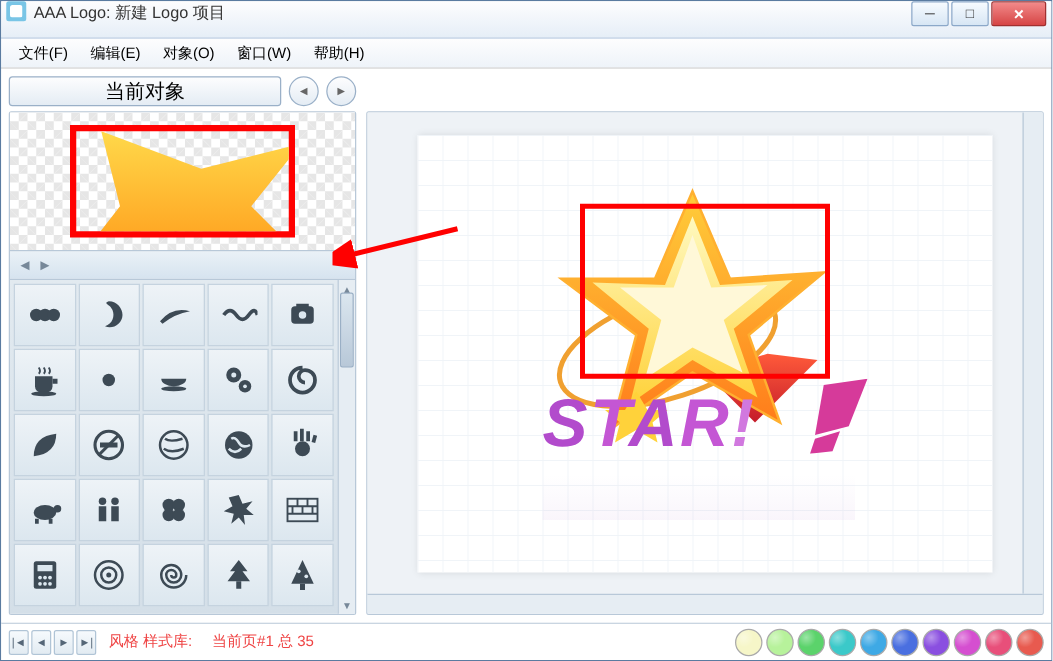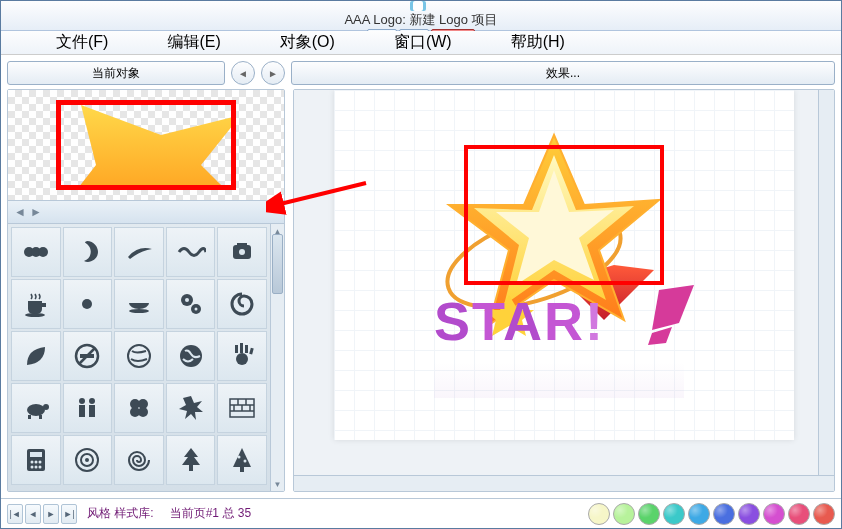--- a/index.html
+++ b/index.html
@@ -1,34 +1,34 @@
 <!DOCTYPE html>
 <html><head>
 <meta charset="utf-8">
 <style>
 * { box-sizing: border-box; margin: 0; padding: 0; }
 body { font-family: "Microsoft YaHei", Tahoma, sans-serif; font-size: 12px; background: #fff; }
 
 .window { width: 842px; height: 529px; border: 1px solid #5a7ba0; background: #fff; display: flex; flex-direction: column; }
 
-.titlebar { height: 30px; background: linear-gradient(#fdfdfe,#e6eef7); display: flex; align-items: center; padding: 0 4px; border-bottom: 1px solid #b0c4de; flex-direction: column; }
+.titlebar { height: 30px; background: linear-gradient(#fdfdfe,#e6eef7); display: flex; padding: 0 4px; border-bottom: 1px solid #b0c4de; }
 .titlebar-icon { width: 16px; height: 16px; background: #79c5e6; border-radius: 2px; margin-right: 6px; display:flex;align-items:center;justify-content:center; }
 .titlebar-title { flex: 1; color: #333; font-size: 13px; }
 .win-btns { display: flex; gap: 2px; }
 .win-btn { width: 30px; height: 20px; border: 1px solid #8ba8c9; background: linear-gradient(#f7fbff,#d7e6f4); border-radius: 2px; display: flex; align-items: center; justify-content: center; font-size: 11px; color: #333; cursor: pointer; }
 .win-close { background: linear-gradient(#f28a8a,#d64545); color: #fff; border-color: #a03030; width: 44px; font-size:14px;font-weight:bold; }
 
 .menubar { height: 24px; background: linear-gradient(#fdfdfe,#eef3f9); display: flex; align-items: center; padding: 0 6px; border-bottom: 1px solid #ccc; gap: 2px; }
-.menu-item { padding: 2px 8px; cursor: pointer; font-size:16px;margin-left:41px; }
+.menu-item { padding: 2px 8px; cursor: pointer; font-size:12px; }
 
 .content { flex: 1; display: flex; flex-direction: column; padding: 6px; gap: 4px; background: #fff; position: relative;}
 
 .toolbar-row { display: flex; gap: 6px; align-items: center; }
 .left-toolbar { width: 278px; display:flex; gap:6px; align-items:center; }
-.btn { height: 24px; border: 1px solid #9ab0c8; background: linear-gradient(#fdfdfe,#e4ecf4); border-radius: 3px; font-size: 12px; padding: 0 8px; cursor: pointer; display:flex;align-items:center;justify-content:center; }
+.btn { height: 24px; border: 1px solid #9ab0c8; background: linear-gradient(#fdfdfe,#e4ecf4); border-radius: 3px; font-size: 16px; padding: 0 8px; cursor: pointer; display:flex;align-items:center;justify-content:center; }
 .btn-wide { flex:1; }
 .round-btn { width:24px; height:24px; border-radius:50%; border:1px solid #9ab0c8; background: linear-gradient(#fdfdfe,#e4ecf4); cursor:pointer; display:flex;align-items:center;justify-content:center; font-size:10px; color:#666;}
 .right-toolbar { flex:1; display:flex; gap:6px; }
 .tool-btn { flex:1; height:24px; border:1px solid #9ab0c8; background: linear-gradient(#fdfdfe,#e4ecf4); border-radius:3px; font-size:12px; cursor:pointer; }
 
 .main-area { flex:1; display:flex; gap:8px; min-height:0; }
 
 .left-panel { width:278px; display:flex; flex-direction:column; border:1px solid #b8c8d8; border-radius:2px; }
 .preview {
   height:110px;
@@ -51,21 +51,21 @@
 .icon-grid-wrap { flex:1; display:flex; min-height:0; }
 .icon-grid { flex:1; overflow:auto; background:linear-gradient(#e2eaf0,#d4dfe8); padding:2px;}
 .icon-grid-scroll { width:14px; background:#e6edf3; border-left:1px solid #b8c8d8; position:relative;}
 .scroll-thumb {position:absolute; top:10px; left:1px; right:1px; height:60px; background: linear-gradient(#dbe6ef,#b8c8d8); border:1px solid #9aafc5; border-radius:2px;}
 .scroll-arrow {position:absolute; left:0;right:0; height:14px; display:flex;align-items:center;justify-content:center; color:#789; font-size:8px; cursor:pointer;}
 .icon-row { display:flex; }
 .icon-cell { width:50px; height:50px; border:1px solid #c5d3df; margin:1px; background:linear-gradient(#eef3f7,#dce7ef); display:flex; align-items:center; justify-content:center; cursor:pointer; }
 .icon-cell svg { width:30px; height:30px; fill:#3d4a55; }
 
 .canvas-panel { flex:1; border:1px solid #b8c8d8; border-radius:2px; display:flex; flex-direction:column; position:relative;}
-.canvas-scroll-area { flex:1; background:#eef2f6; display:flex; justify-content:center; position:relative; overflow:hidden;}
+.canvas-scroll-area { flex:1; background:#eef2f6; display:flex; align-items:center; justify-content:center; position:relative; overflow:hidden;font-style:italic;}
 .canvas {
   width:460px; height:350px; background:#fff;
   background-image: linear-gradient(#f0f4f8 1px, transparent 1px), linear-gradient(90deg,#f0f4f8 1px, transparent 1px);
   background-size: 20px 20px;
   box-shadow: 0 0 6px rgba(0,0,0,0.1);
   position:relative;
 }
 .logo-box { position:absolute; left:130px; top:55px; width:200px; height:140px; border:4px solid #ff0000; }
 .star-svg { position:absolute; left:90px; top:30px; width:270px; height:230px; }
 .logo-text { position:absolute; left:100px; top:200px; font-family: Impact, "Arial Black", sans-serif; font-size:54px; letter-spacing:2px; font-weight:bold;}
@@ -76,21 +76,21 @@
 .logo-text span:nth-child(5){color:#d178df;}
 .excl { position:absolute; left:310px; top:195px; width:60px; height:60px;}
 .reflection { position:absolute; left:100px; top:260px; width:250px; height:60px; opacity:0.25; transform: scaleY(-0.6); background: linear-gradient(to bottom, rgba(200,160,220,0.4), transparent);}
 .canvas-hscroll { height:16px; background:#e6edf3; border-top:1px solid #b8c8d8; position:relative;}
 .canvas-vscroll { position:absolute; right:0; top:0; bottom:16px; width:16px; background:#e6edf3; border-left:1px solid #b8c8d8;}
 .red-arrow { position:absolute; left:265px; top:120px; pointer-events:none; }
 
 .bottom-bar { height:30px; border-top:1px solid #b8c8d8; display:flex; align-items:center; padding:0 6px; gap:4px; background:#fff;}
 .nav-area { display:flex; gap:2px; }
 .navbtn { width:16px; height:20px; border:1px solid #b0c4d6; background:linear-gradient(#f6fafd,#e2ebf2); border-radius:2px; font-size:9px; display:flex;align-items:center;justify-content:center; cursor:pointer; color:#567;}
-.status-text { font-size:12px; color:#701a75; margin: 12px 6px; }
+.status-text { font-size:12px; color:#ef4444; margin: 12px 6px; }
 .color-palette { margin-left:auto; display:flex; gap:3px; }
 .color-swatch { width:22px; height:22px; border-radius:50%; border:1px solid #aaa; cursor:pointer;
   background: radial-gradient(circle at 30% 30%, #fff6, transparent 40%), var(--c);
 }
 </style>
 </head>
 <body>
 
 <div class="window">
 
@@ -118,21 +118,20 @@
 
   <div class="content">
 
     <div class="toolbar-row">
       <div class="left-toolbar">
         <button class="btn btn-wide">当前对象</button>
         <div class="round-btn">◄</div>
         <div class="round-btn">►</div>
       </div>
       <div class="right-toolbar">
-        <button class="tool-btn">效果...</button>
       </div>
     </div>
 
     <div class="main-area">
 
       <div class="left-panel">
         <div class="preview">
           <div class="preview-shape">
             <svg class="preview-star" viewBox="0 0 200 120">
               <defs>

